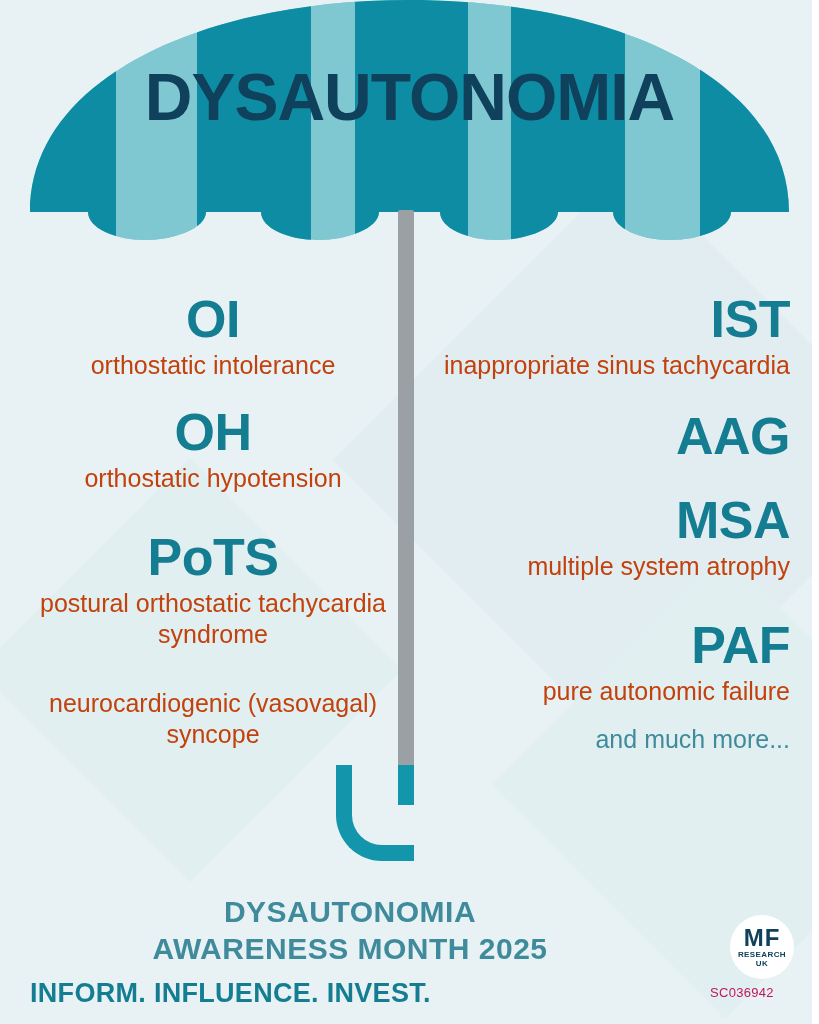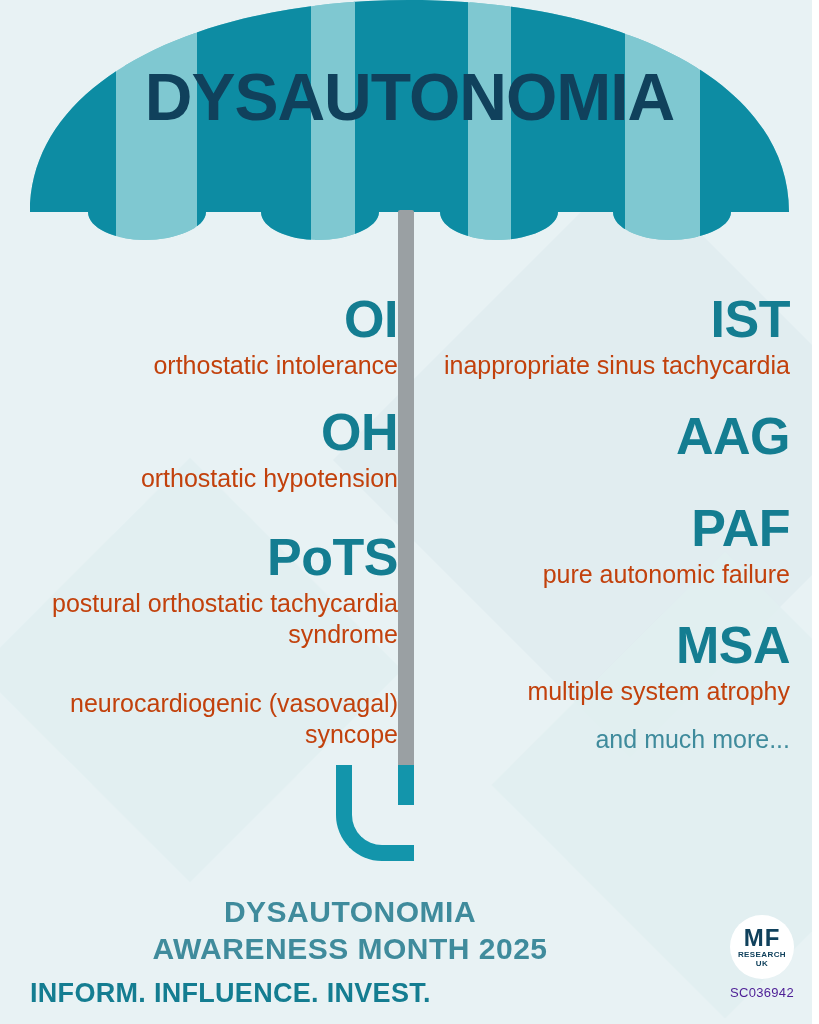--- a/index.html
+++ b/index.html
@@ -74,21 +74,21 @@
     color: #10415c;
     z-index: 6;
   }
 
   
   .col {
     position: absolute;
     top: 290px;
     width: 370px;
   }
-  .col-left  { left: 28px;  text-align: right; }
+  .col-left  { left: 28px;  text-align: center; }
   .col-right { left: 420px; text-align: right; }
 
   .term { margin-bottom: 10px; }
   .abbr {
     font-size: 52px;
     line-height: 58px;
     font-weight: bold;
     color: #147d91;
     letter-spacing: -0.5px;
   }
@@ -140,23 +140,23 @@
     flex-direction: column;
     justify-content: center;
   }
   .logo-mf { font-size: 24px; font-weight: bold; line-height: 24px; letter-spacing: 1px; }
   .logo-sub { font-size: 8px; line-height: 9px; font-weight: bold; letter-spacing: 0.4px; }
   .charity-no {
     position: absolute;
     left: 710px;
     top: 985px;
     width: 104px;
-    text-align: center;
+    text-align: left;
     font-size: 13px;
-    color: #4c1d95;
+    color: #be185d;
     letter-spacing: 0.3px;
   }
 </style>
 </head>
 <body>
 
 <div id="poster">
 
   <div class="wm wm1"></div>
   <div class="wm wm2"></div>
@@ -212,27 +212,27 @@
   </div>
 
   <div class="col col-right">
     <div class="term">
       <div class="abbr">IST</div>
       <div class="full">inappropriate sinus tachycardia</div>
     </div>
     <div class="term" style="margin-top:26px;">
       <div class="abbr">AAG</div>
     </div>
+    <div class="term" style="margin-top:26px;">
+      <div class="abbr">MSA</div>
+      <div class="full">multiple system atrophy</div>
+    </div>
     <div class="term" style="margin-top:34px;">
       <div class="abbr">PAF</div>
       <div class="full">pure autonomic failure</div>
-    </div>
-    <div class="term" style="margin-top:26px;">
-      <div class="abbr">MSA</div>
-      <div class="full">multiple system atrophy</div>
     </div>
     <div class="more">and much more...</div>
   </div>
 
   <div class="footer-heading">
     <div>DYSAUTONOMIA</div>
     <div>AWARENESS MONTH 2025</div>
   </div>
 
   <div class="tagline">INFORM. INFLUENCE. INVEST.</div>

